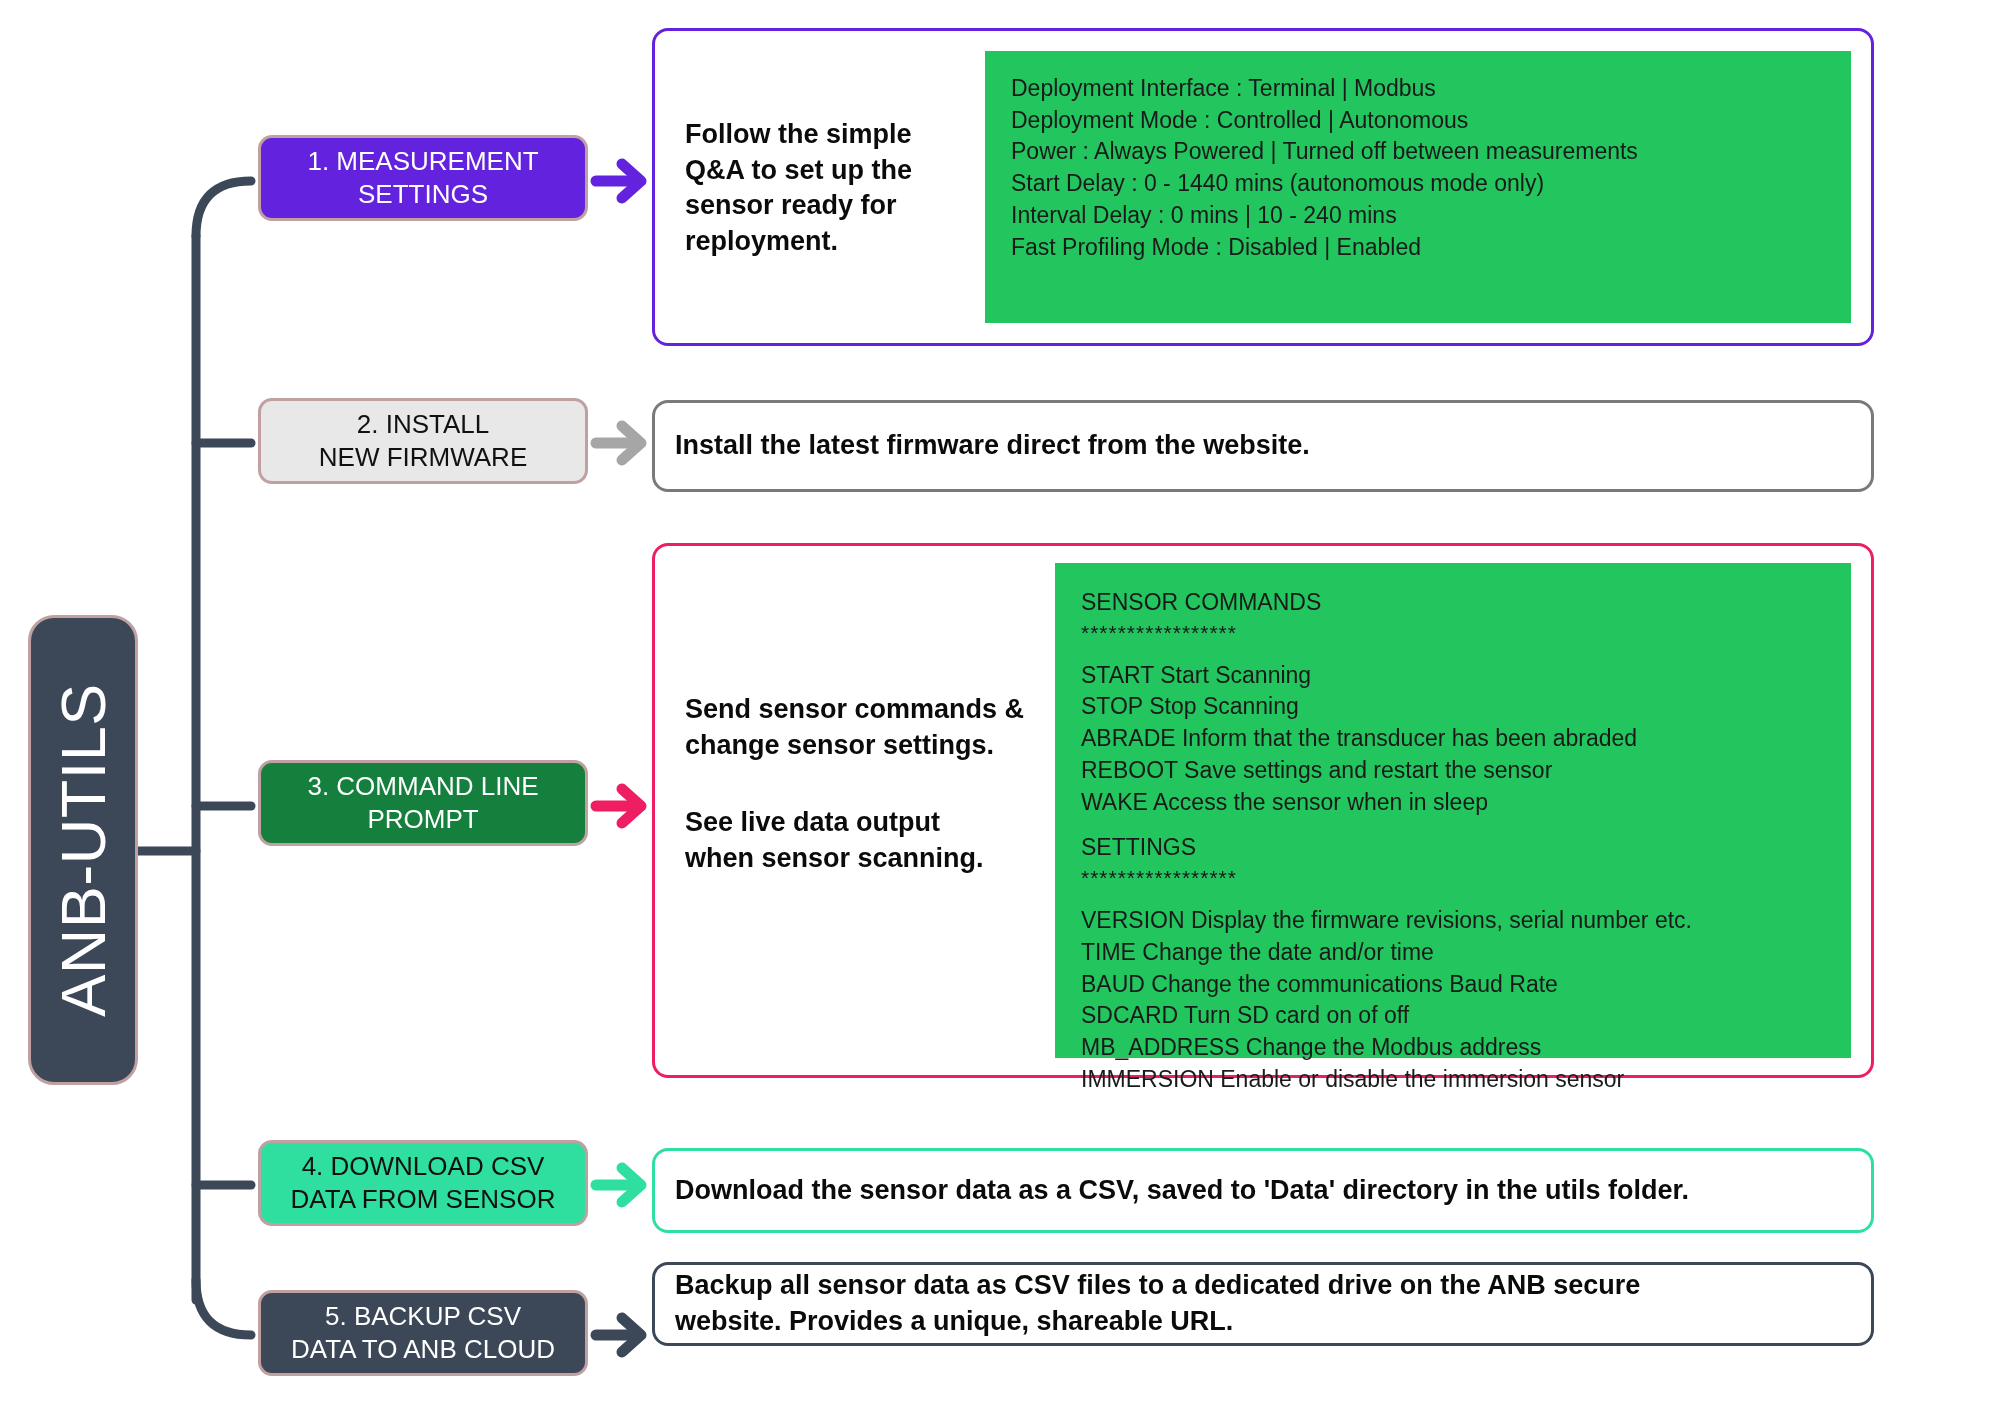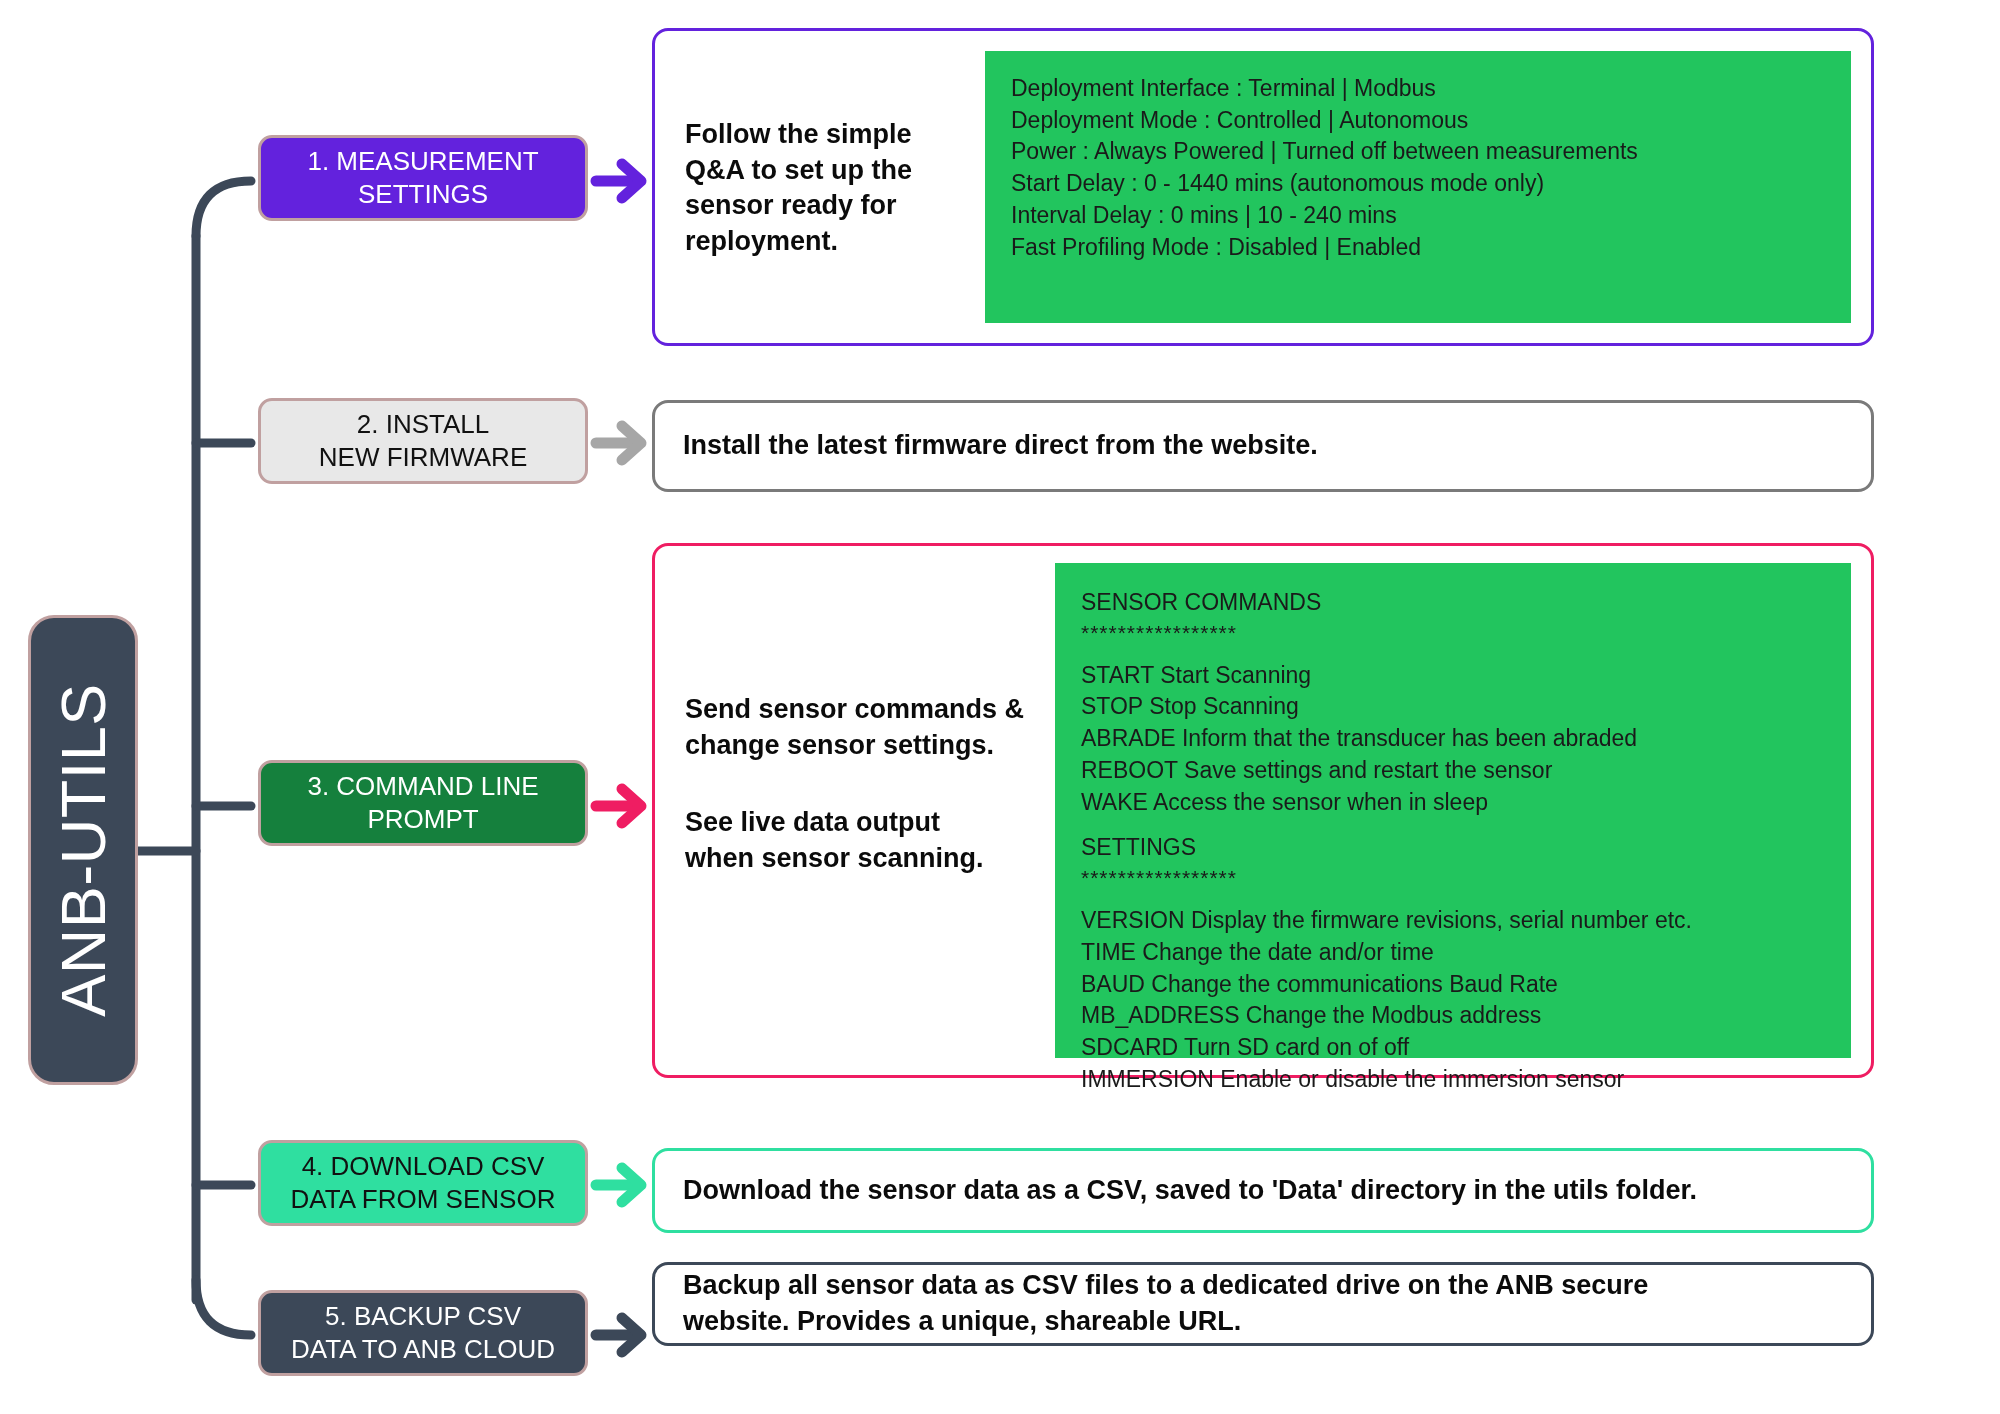--- a/index.html
+++ b/index.html
@@ -127,21 +127,21 @@
     margin: 17px 20px 17px 0;
     flex: 1;
   }
 
   
   .panel.simple {
     display: flex;
     align-items: center;
   }
   .panel.simple .desc {
-    padding: 0 28px;
+    padding: 0 20px;
   }
 
   
   .code-box {
     background: #22c55e;
     box-sizing: border-box;
     padding: 22px 26px;
     font-size: 23px;
     line-height: 1.38;
     color: #1a1a1a;
@@ -264,22 +264,22 @@
         <div class="line">ABRADE Inform that the transducer has been abraded</div>
         <div class="line">REBOOT Save settings and restart the sensor</div>
         <div class="line">WAKE Access the sensor when in sleep</div>
         <div class="blank"></div>
         <div class="line sect">SETTINGS</div>
         <div class="line rule">*****************</div>
         <div class="blank"></div>
         <div class="line">VERSION Display the firmware revisions, serial number etc.</div>
         <div class="line">TIME Change the date and/or time</div>
         <div class="line">BAUD Change the communications Baud Rate</div>
+        <div class="line">SDCARD Turn SD card on of off</div>
         <div class="line">MB_ADDRESS Change the Modbus address</div>
-        <div class="line">SDCARD Turn SD card on of off</div>
         <div class="line">IMMERSION Enable or disable the immersion sensor</div>
       </div>
     </div>
   </div>
 
   <div class="panel p4 simple">
     <div class="desc">Download the sensor data as a CSV, saved to 'Data' directory in the utils folder.</div>
   </div>
 
   <div class="panel p5 simple">

